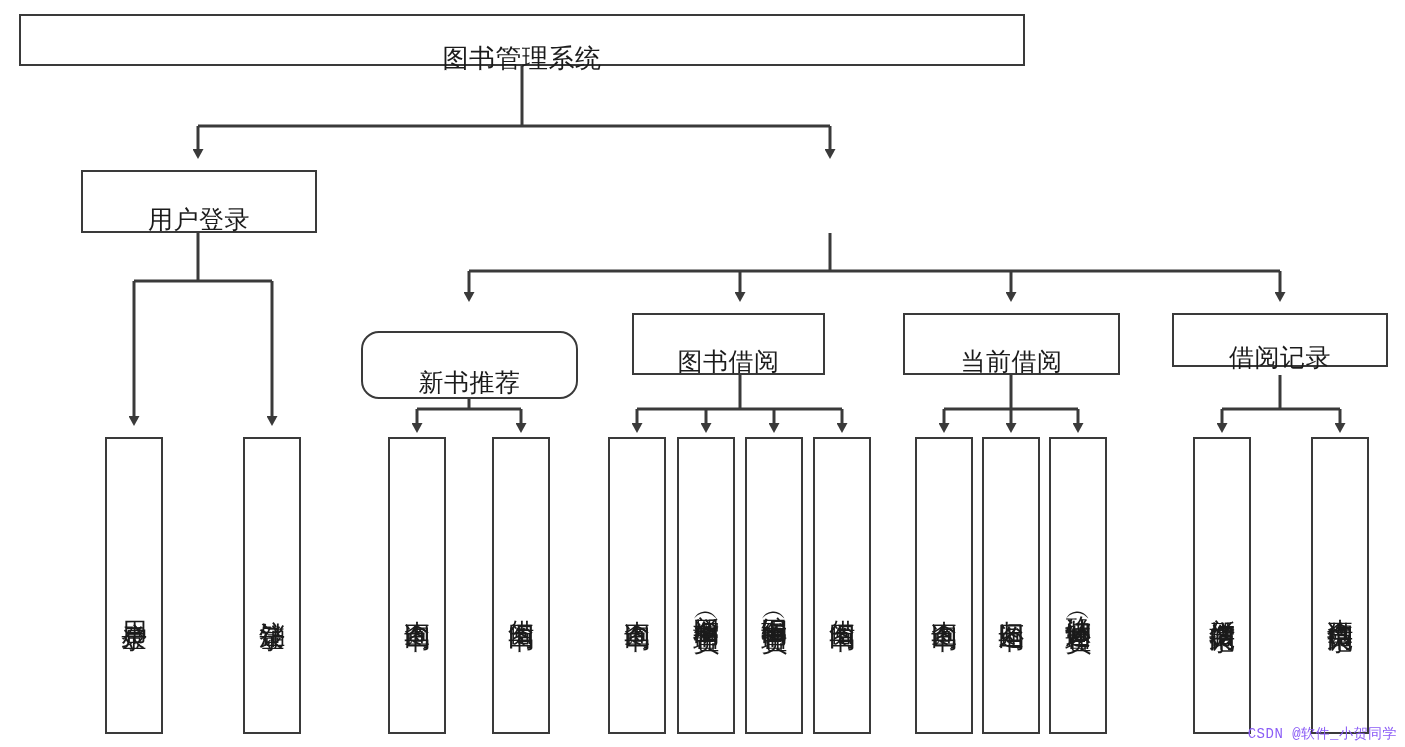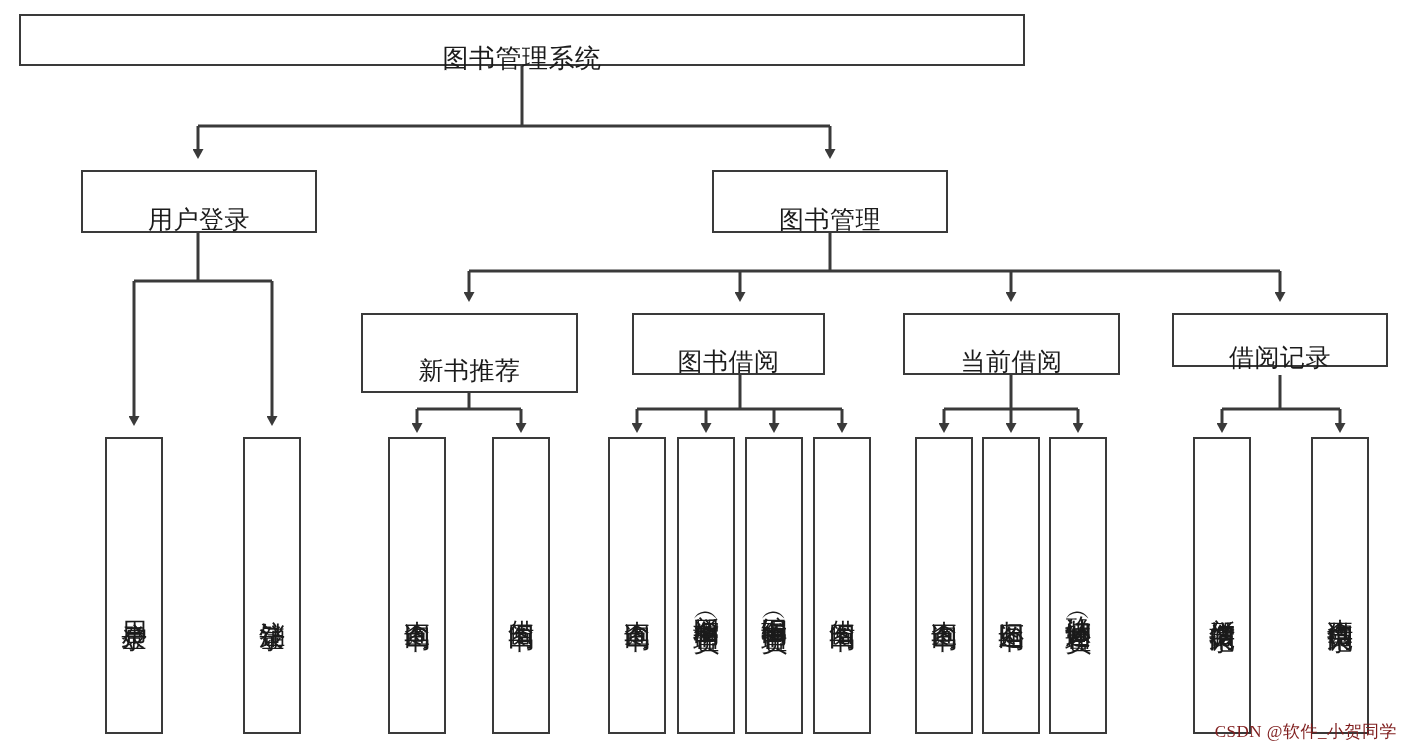--- a/index.html
+++ b/index.html
@@ -55,26 +55,26 @@
     font-size:26px;
     line-height:1.05;
     letter-spacing:2px;
     white-space:nowrap;
     max-height:100%;
   }
   #watermark{
     position:absolute;
     right:8px;
     bottom:4px;
-    font-size:17px;
-    color:#7f1d1d;
+    font-size:14px;
+    color:#8b5cf6;
     letter-spacing:0.5px;
     z-index:5;
     white-space:nowrap;
-    font-family:Liberation Serif, serif;
+    font-family:Liberation Mono, monospace;
   }
 </style>
 </head>
 <body>
 
 <div id="stage">
 
   <svg id="edges" viewBox="0 0 1405 747" xmlns="http://www.w3.org/2000/svg">
     <defs>
       <marker id="arr" markerWidth="10" markerHeight="11" refX="1" refY="5.5" orient="auto" markerUnits="userSpaceOnUse">
@@ -125,25 +125,22 @@
     </g>
   </svg>
 
   <div class="node h root" style="left:19px; top:14px; width:1006px; height:52px;">
     <span class="lbl">图书管理系统</span>
   </div>
 
   <div class="node h" style="left:81px; top:170px; width:236px; height:63px;">
     <span class="lbl">用户登录</span>
   </div>
-  <div class="node h" style="left:712px; top:170px; width:236px; height:63px;">
-    <span class="lbl">图书管理</span>
-  </div>
 
-  <div class="node h" style="left:361px; top:313px; width:217px; height:80px;">
+  <div class="node h" style="left:361px; top:331px; width:217px; height:68px;border-radius:18px;">
     <span class="lbl">新书推荐</span>
   </div>
   <div class="node h" style="left:632px; top:313px; width:193px; height:62px;">
     <span class="lbl">图书借阅</span>
   </div>
   <div class="node h" style="left:903px; top:313px; width:217px; height:62px;">
     <span class="lbl">当前借阅</span>
   </div>
   <div class="node h" style="left:1172px; top:313px; width:216px; height:54px;">
     <span class="lbl">借阅记录</span>

